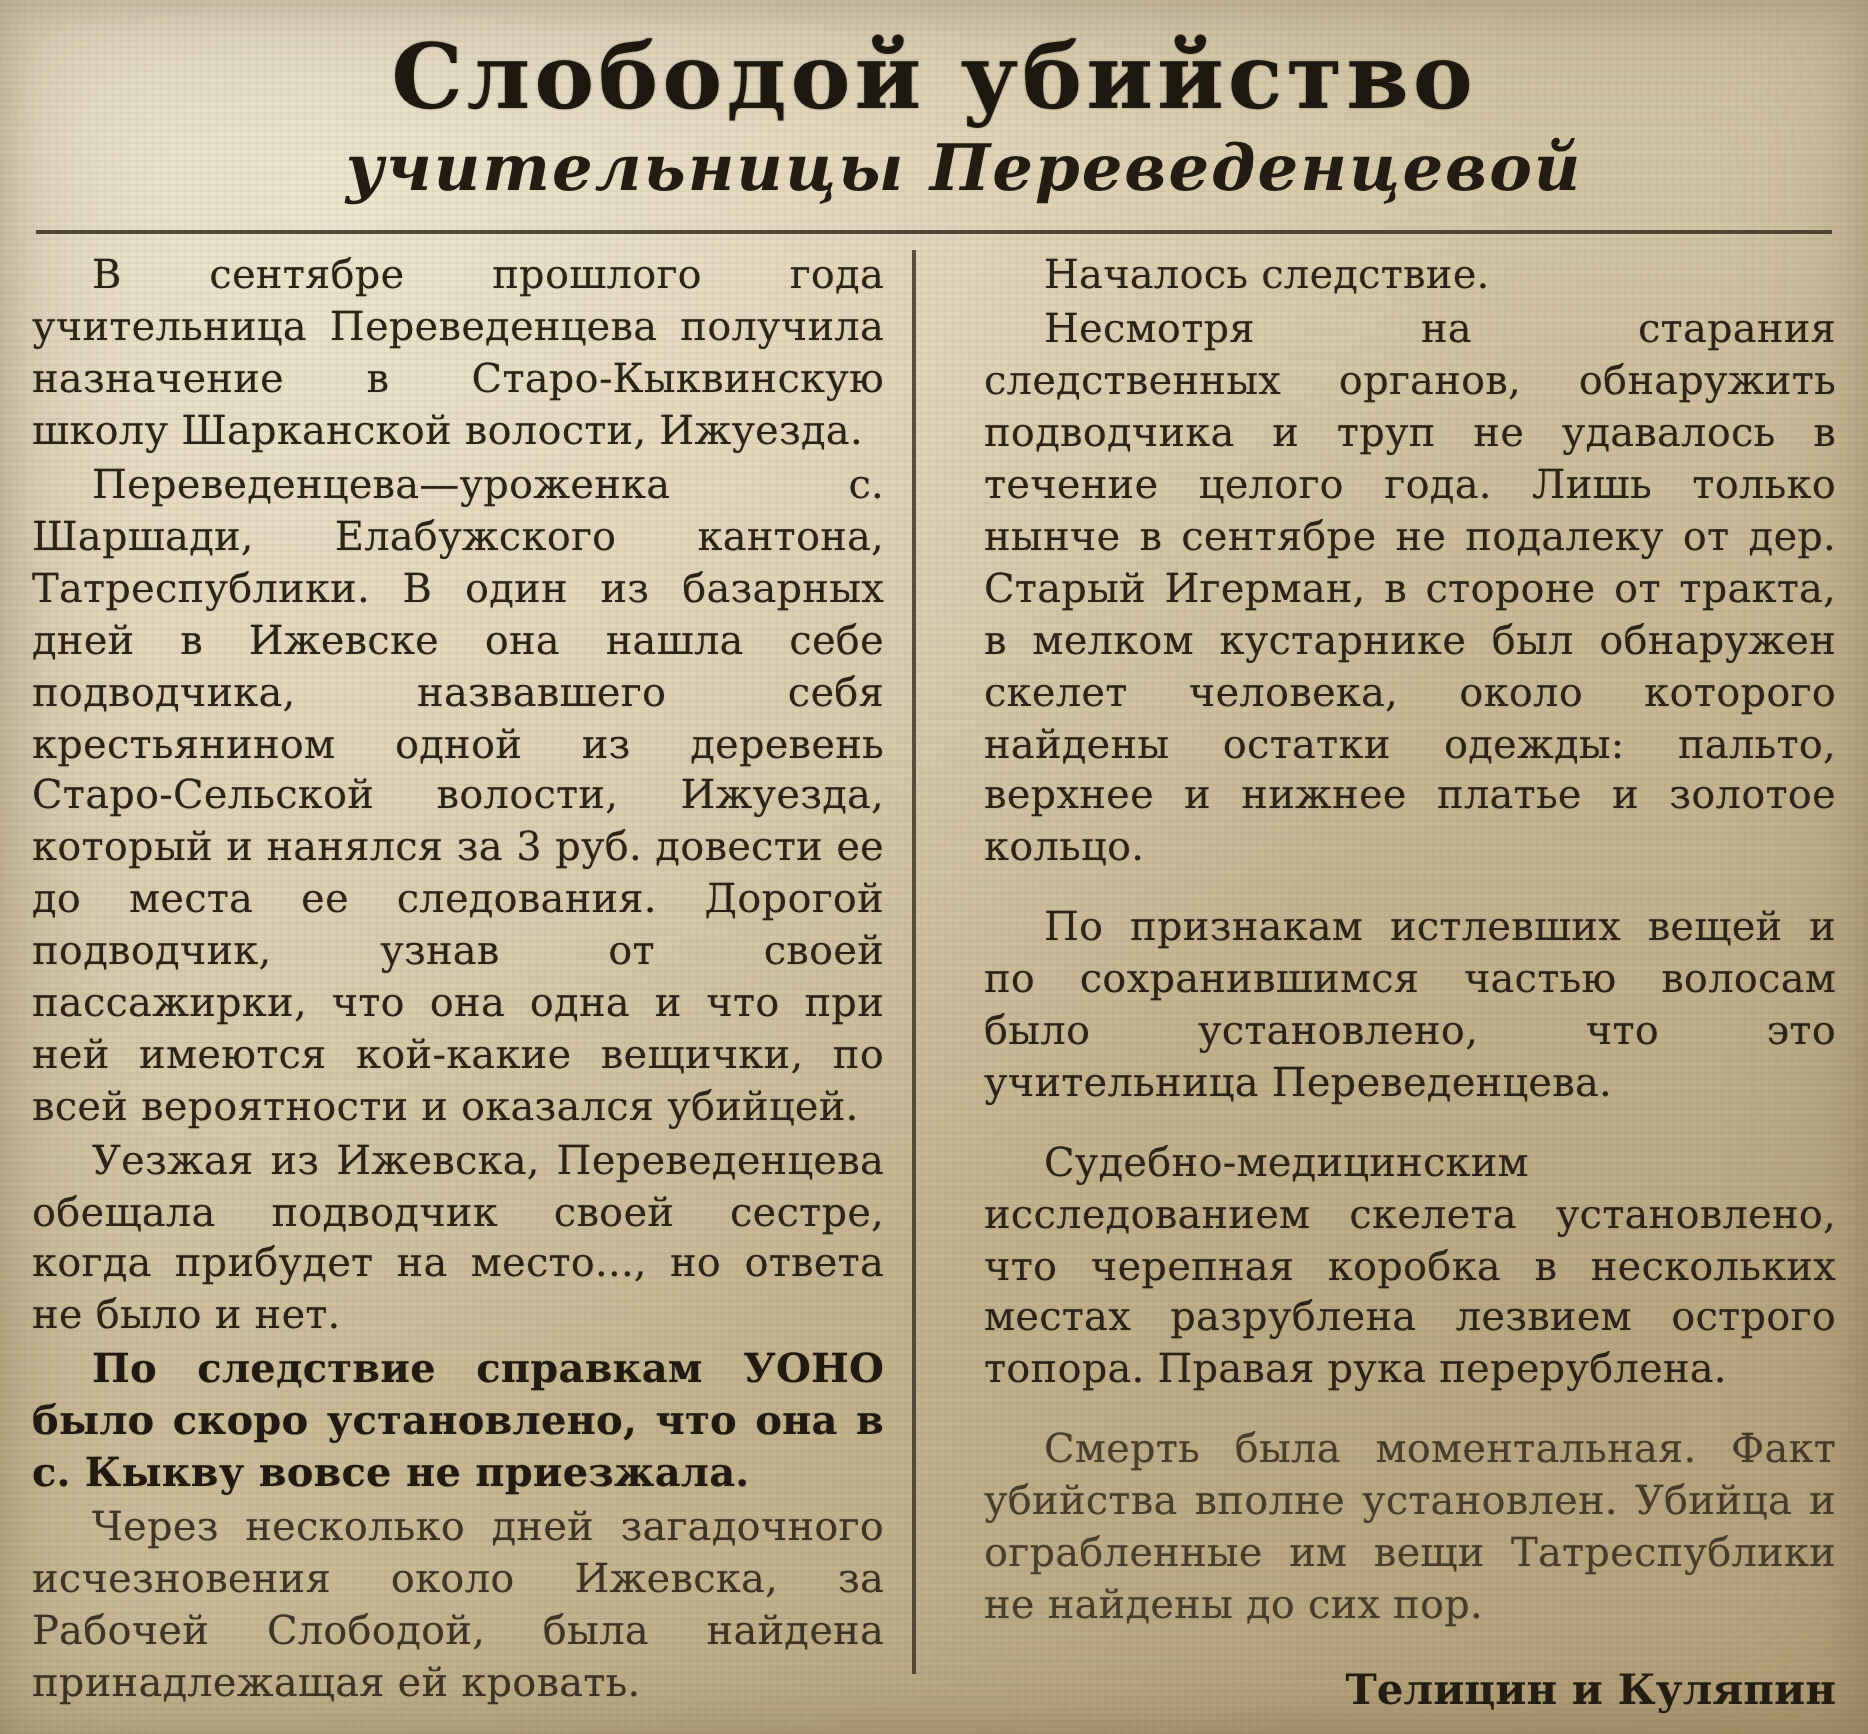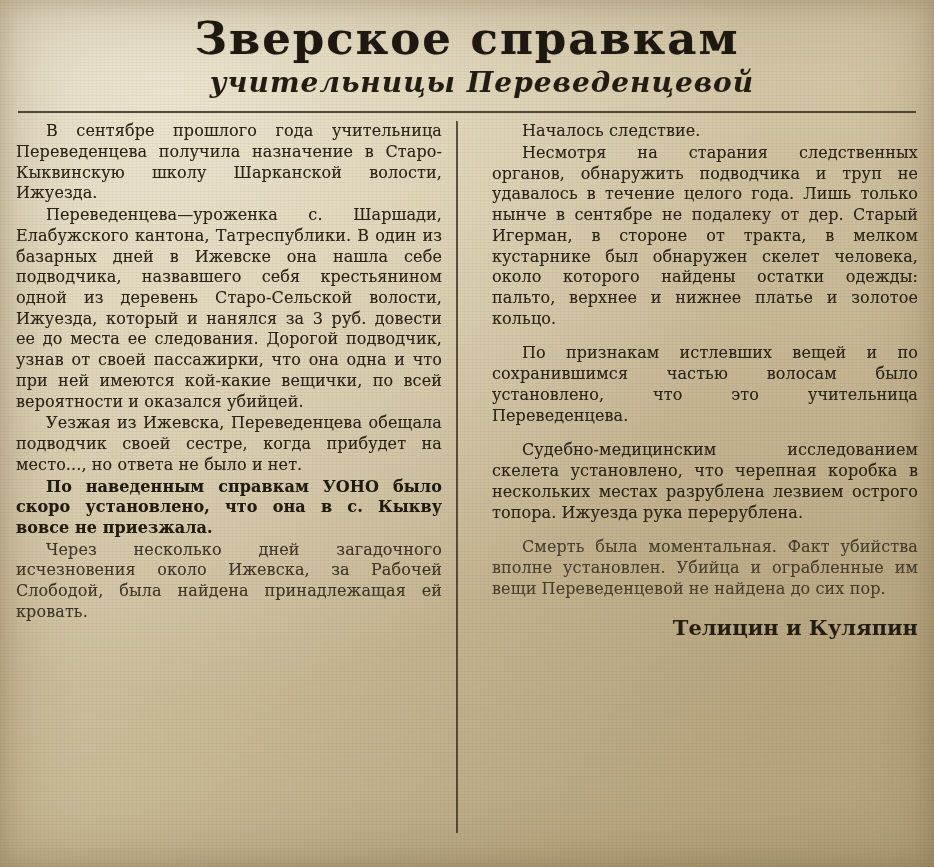--- a/index.html
+++ b/index.html
@@ -60,21 +60,21 @@
     letter-spacing: 2px;
     line-height: 1.02;
     color: #1d1810;
     text-shadow: 0 0 1px rgba(40,30,10,0.45);
     margin: 0 0 6px 0;
   }
   .headline-sub {
     font-family: "DejaVu Serif", "Liberation Serif", serif;
     font-style: italic;
     font-weight: bold;
-    font-size: 28px;
+    font-size: 32px;
     letter-spacing: 1px;
     line-height: 1.05;
     color: #221c12;
     margin: 0 0 2px 0;
     padding-left: 30px;
   }
 
   .rule {
     position: relative;
     z-index: 2;
@@ -106,21 +106,21 @@
     background: #3a3020;
     opacity: 0.8;
     flex: 0 0 2px;
   }
 
   p.para {
     margin: 0 0 1px 0;
     text-indent: 30px;
     text-align: justify;
     font-family: "DejaVu Serif", "Liberation Serif", serif;
-    font-size: 16px;
+    font-size: 20px;
     line-height: 1.295;
     letter-spacing: 0.1px;
     color: #2b2317;
     text-shadow: 0 0 0.6px rgba(50,38,16,0.35);
   }
   p.para.bold {
     font-weight: bold;
     color: #211a10;
   }
   p.para.gap {
@@ -139,41 +139,41 @@
   
   .fade-a { opacity: 0.88; }
   .fade-b { opacity: 0.80; }
 </style>
 </head>
 <body>
 
 <div id="clipping">
 
   <div class="headline-block">
-    <h1 class="headline-main">Зверское справкам</h1>
+    <h1 class="headline-main">Слободой убийство</h1>
     <h2 class="headline-sub">учительницы Переведенцевой</h2>
   </div>
 
   <div class="rule"></div>
 
   <div class="columns">
 
     <div class="column col-left">
       <p class="para">В сентябре прошлого года учительница Переведенцева получила назначение в Старо-Кыквинскую школу Шарканской волости, Ижуезда.</p>
       <p class="para">Переведенцева—уроженка с. Шаршади, Елабужского кантона, Татреспублики. В один из базарных дней в Ижевске она нашла себе подводчика, назвавшего себя крестьянином одной из деревень Старо-Сельской волости, Ижуезда, который и нанялся за 3 руб. довести ее до места ее следования. Дорогой подводчик, узнав от своей пассажирки, что она одна и что при ней имеются кой-какие вещички, по всей вероятности и оказался убийцей.</p>
       <p class="para">Уезжая из Ижевска, Переведенцева обещала подводчик своей сестре, когда прибудет на место..., но ответа не было и нет.</p>
-      <p class="para bold">По наведенным справкам УОНО было скоро установлено, что она в с. Кыкву вовсе не приезжала.</p>
+      <p class="para bold">По следствие справкам УОНО было скоро установлено, что она в с. Кыкву вовсе не приезжала.</p>
       <p class="para fade-a">Через несколько дней загадочного исчезновения около Ижевска, за Рабочей Слободой, была найдена принадлежащая ей кровать.</p>
     </div>
 
     <div class="col-divider"></div>
 
     <div class="column col-right">
       <p class="para">Началось следствие.</p>
       <p class="para">Несмотря на старания следственных органов, обнаружить подводчика и труп не удавалось в течение целого года. Лишь только нынче в сентябре не подалеку от дер. Старый Игерман, в стороне от тракта, в мелком кустарнике был обнаружен скелет человека, около которого найдены остатки одежды: пальто, верхнее и нижнее платье и золотое кольцо.</p>
       <p class="para gap">По признакам истлевших вещей и по сохранившимся частью волосам было установлено, что это учительница Переведенцева.</p>
-      <p class="para gap">Судебно-медицинским исследованием скелета установлено, что черепная коробка в нескольких местах разрублена лезвием острого топора. Ижуезда рука перерублена.</p>
-      <p class="para gap fade-b">Смерть была моментальная. Факт убийства вполне установлен. Убийца и ограбленные им вещи Переведенцевой не найдена до сих пор.</p>
+      <p class="para gap">Судебно-медицинским исследованием скелета установлено, что черепная коробка в нескольких местах разрублена лезвием острого топора. Правая рука перерублена.</p>
+      <p class="para gap fade-b">Смерть была моментальная. Факт убийства вполне установлен. Убийца и ограбленные им вещи Татреспублики не найдены до сих пор.</p>
       <p class="signature">Телицин и Куляпин</p>
     </div>
 
   </div>
 </div>
 
 </body></html>

